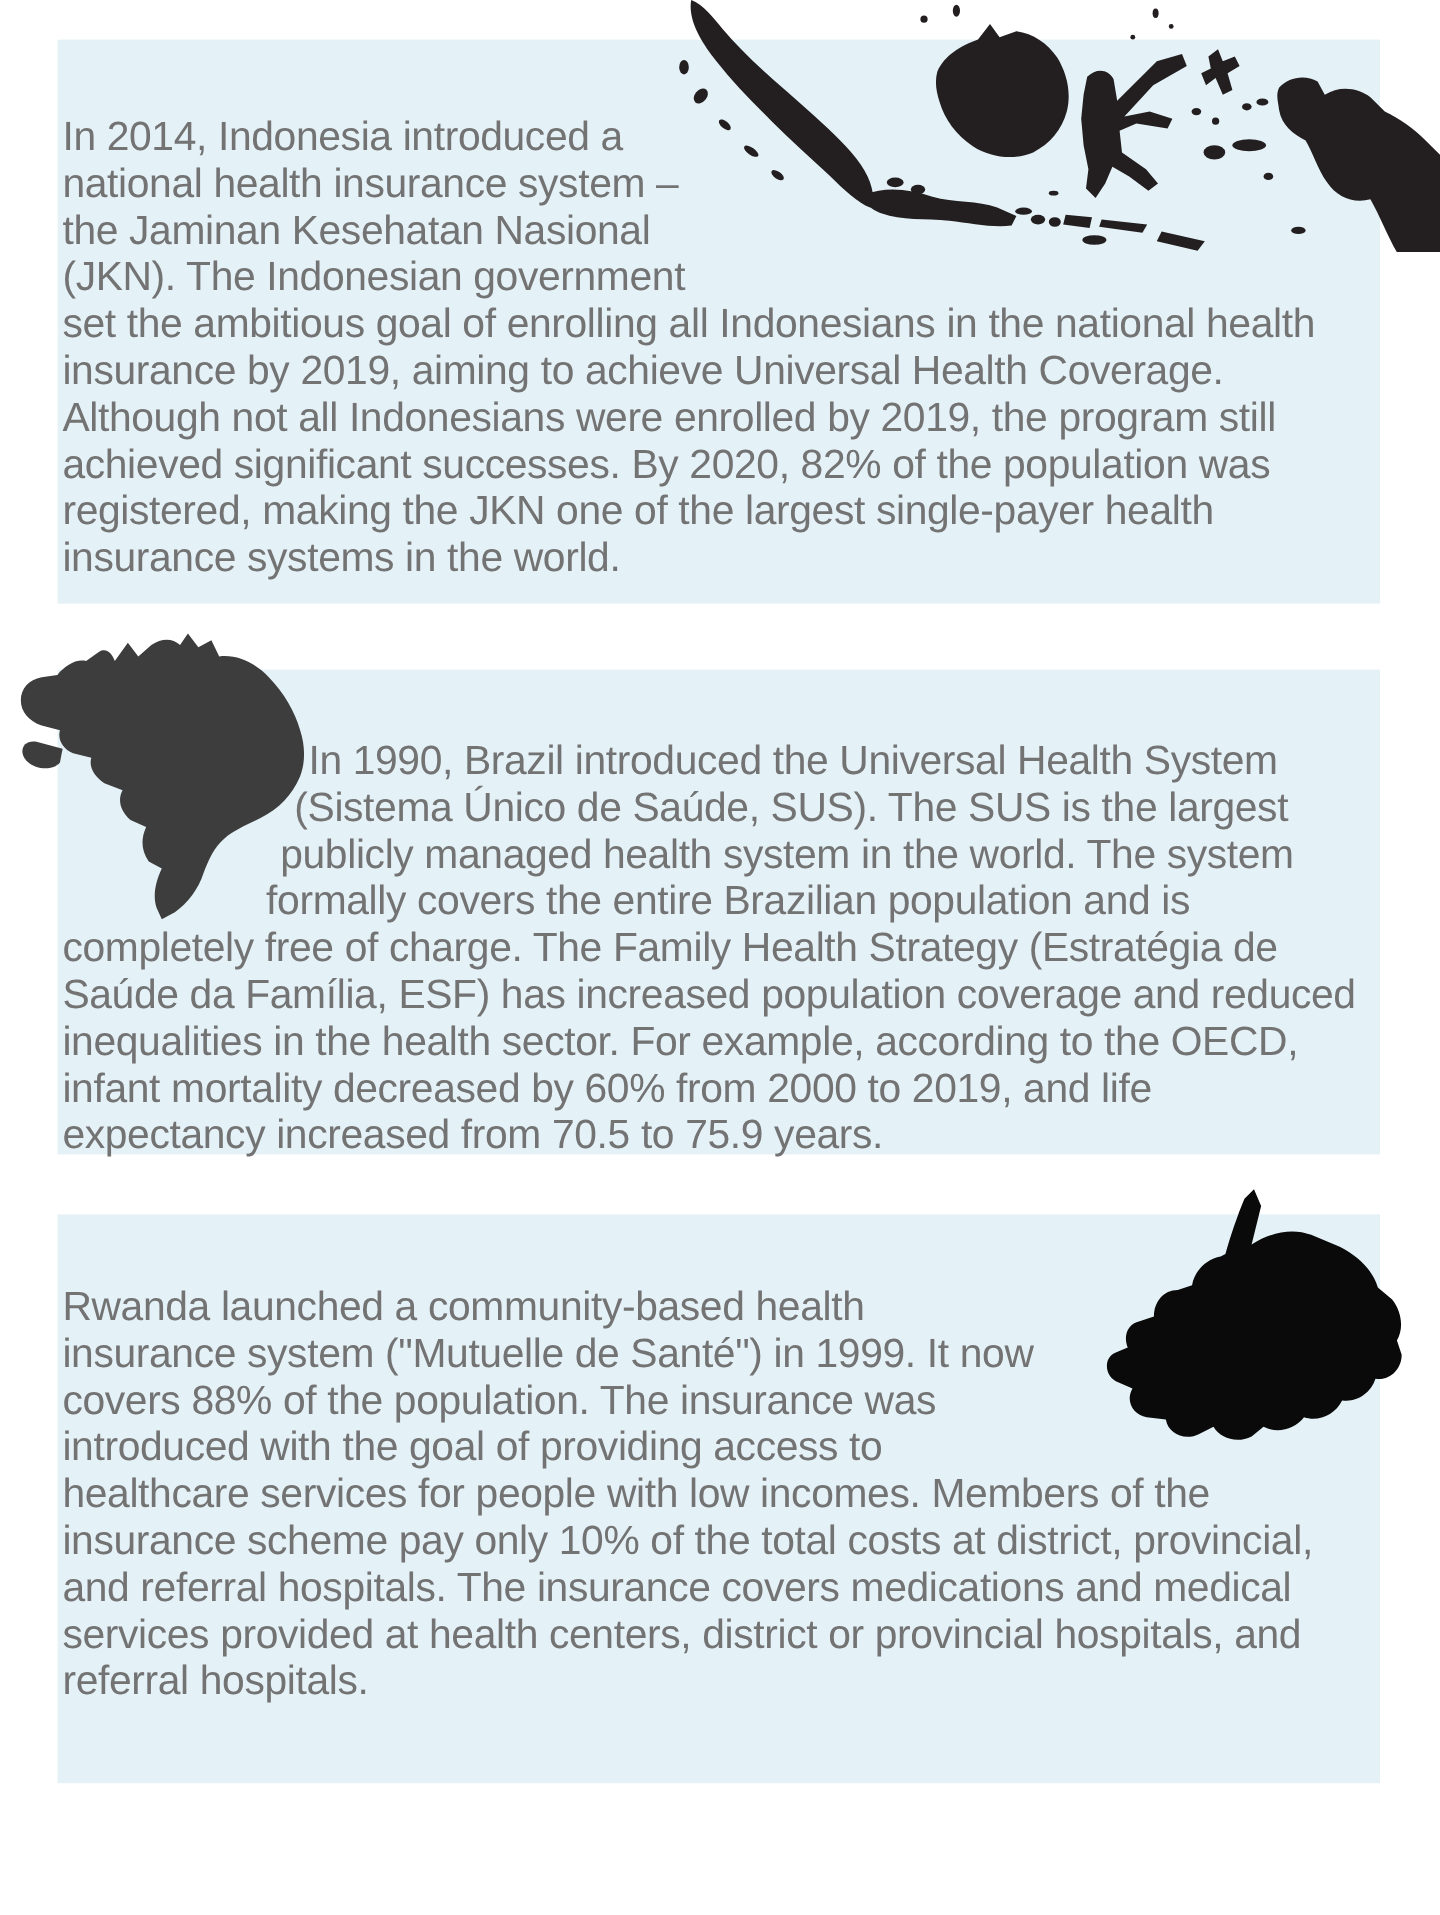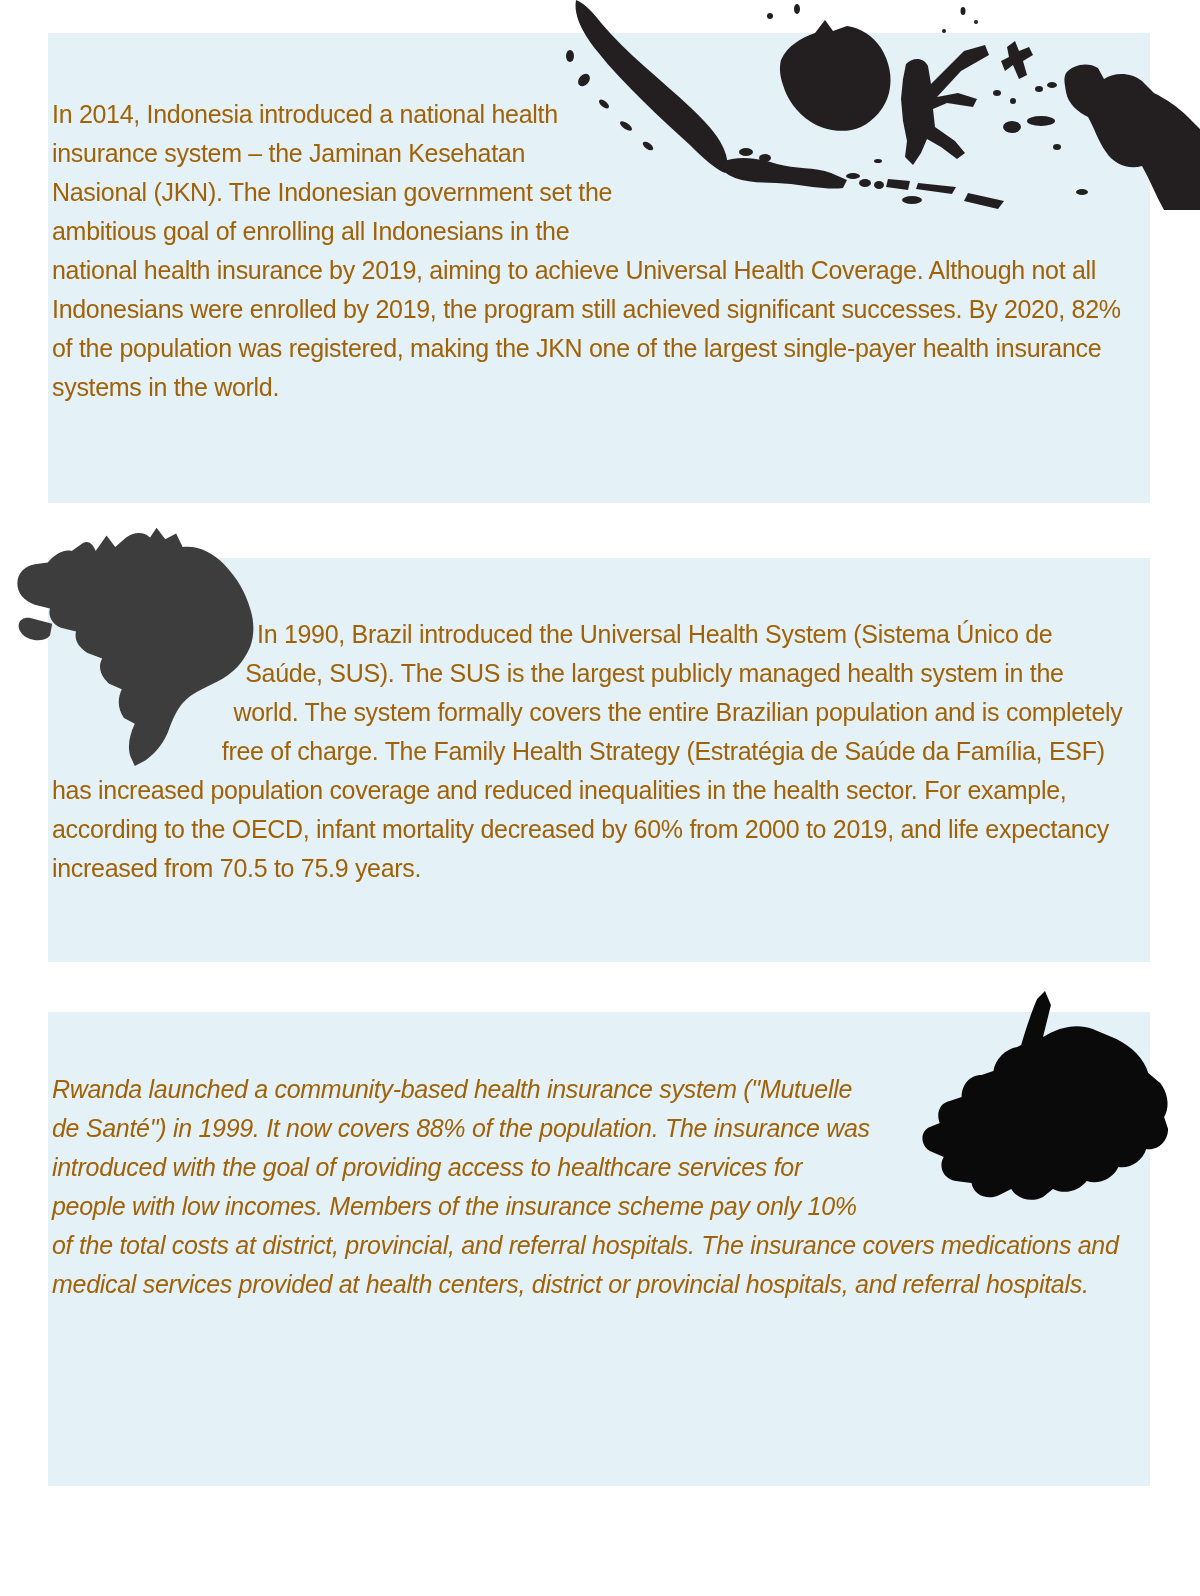--- a/index.html
+++ b/index.html
@@ -7,23 +7,23 @@
     width:1200px;height:1596px;overflow:hidden;background:#ffffff;
     font-family:"Liberation Sans","DejaVu Sans",sans-serif;
   }
   .page{position:relative;width:1200px;height:1596px;}
   .panel{
     position:relative;box-sizing:border-box;
     width:1102px;margin-left:48px;background:#e4f1f7;
   }
   #sec-indonesia{margin-top:33px;height:470px;padding:62px 15px 0 4px;}
   #sec-brazil{margin-top:55px;height:404px;padding:57px 15px 0 4px;}
-  #sec-rwanda{margin-top:50px;height:474px;padding:58px 15px 0 4px;font-style:italic;}
+  #sec-rwanda{margin-top:50px;height:474px;padding:58px 15px 0 4px;}
   .para{
-    margin:0;font-size:25px;line-height:39px;color:#a16207;
+    margin:0;font-size:34px;line-height:39px;color:#737373;
     letter-spacing:-0.3px;
   }
   .map{position:absolute;pointer-events:none;}
   .map-indonesia{left:512px;top:-33px;width:640px;height:210px;}
   .map-brazil{left:-35px;top:-34px;width:248px;height:242px;}
   .map-rwanda{left:862px;top:-23px;width:268px;height:230px;}
   .spacer{background:transparent;}
   .spacer-indonesia{float:right;width:520px;height:120px;}
   .spacer-brazil{
     float:left;width:205px;height:156px;

